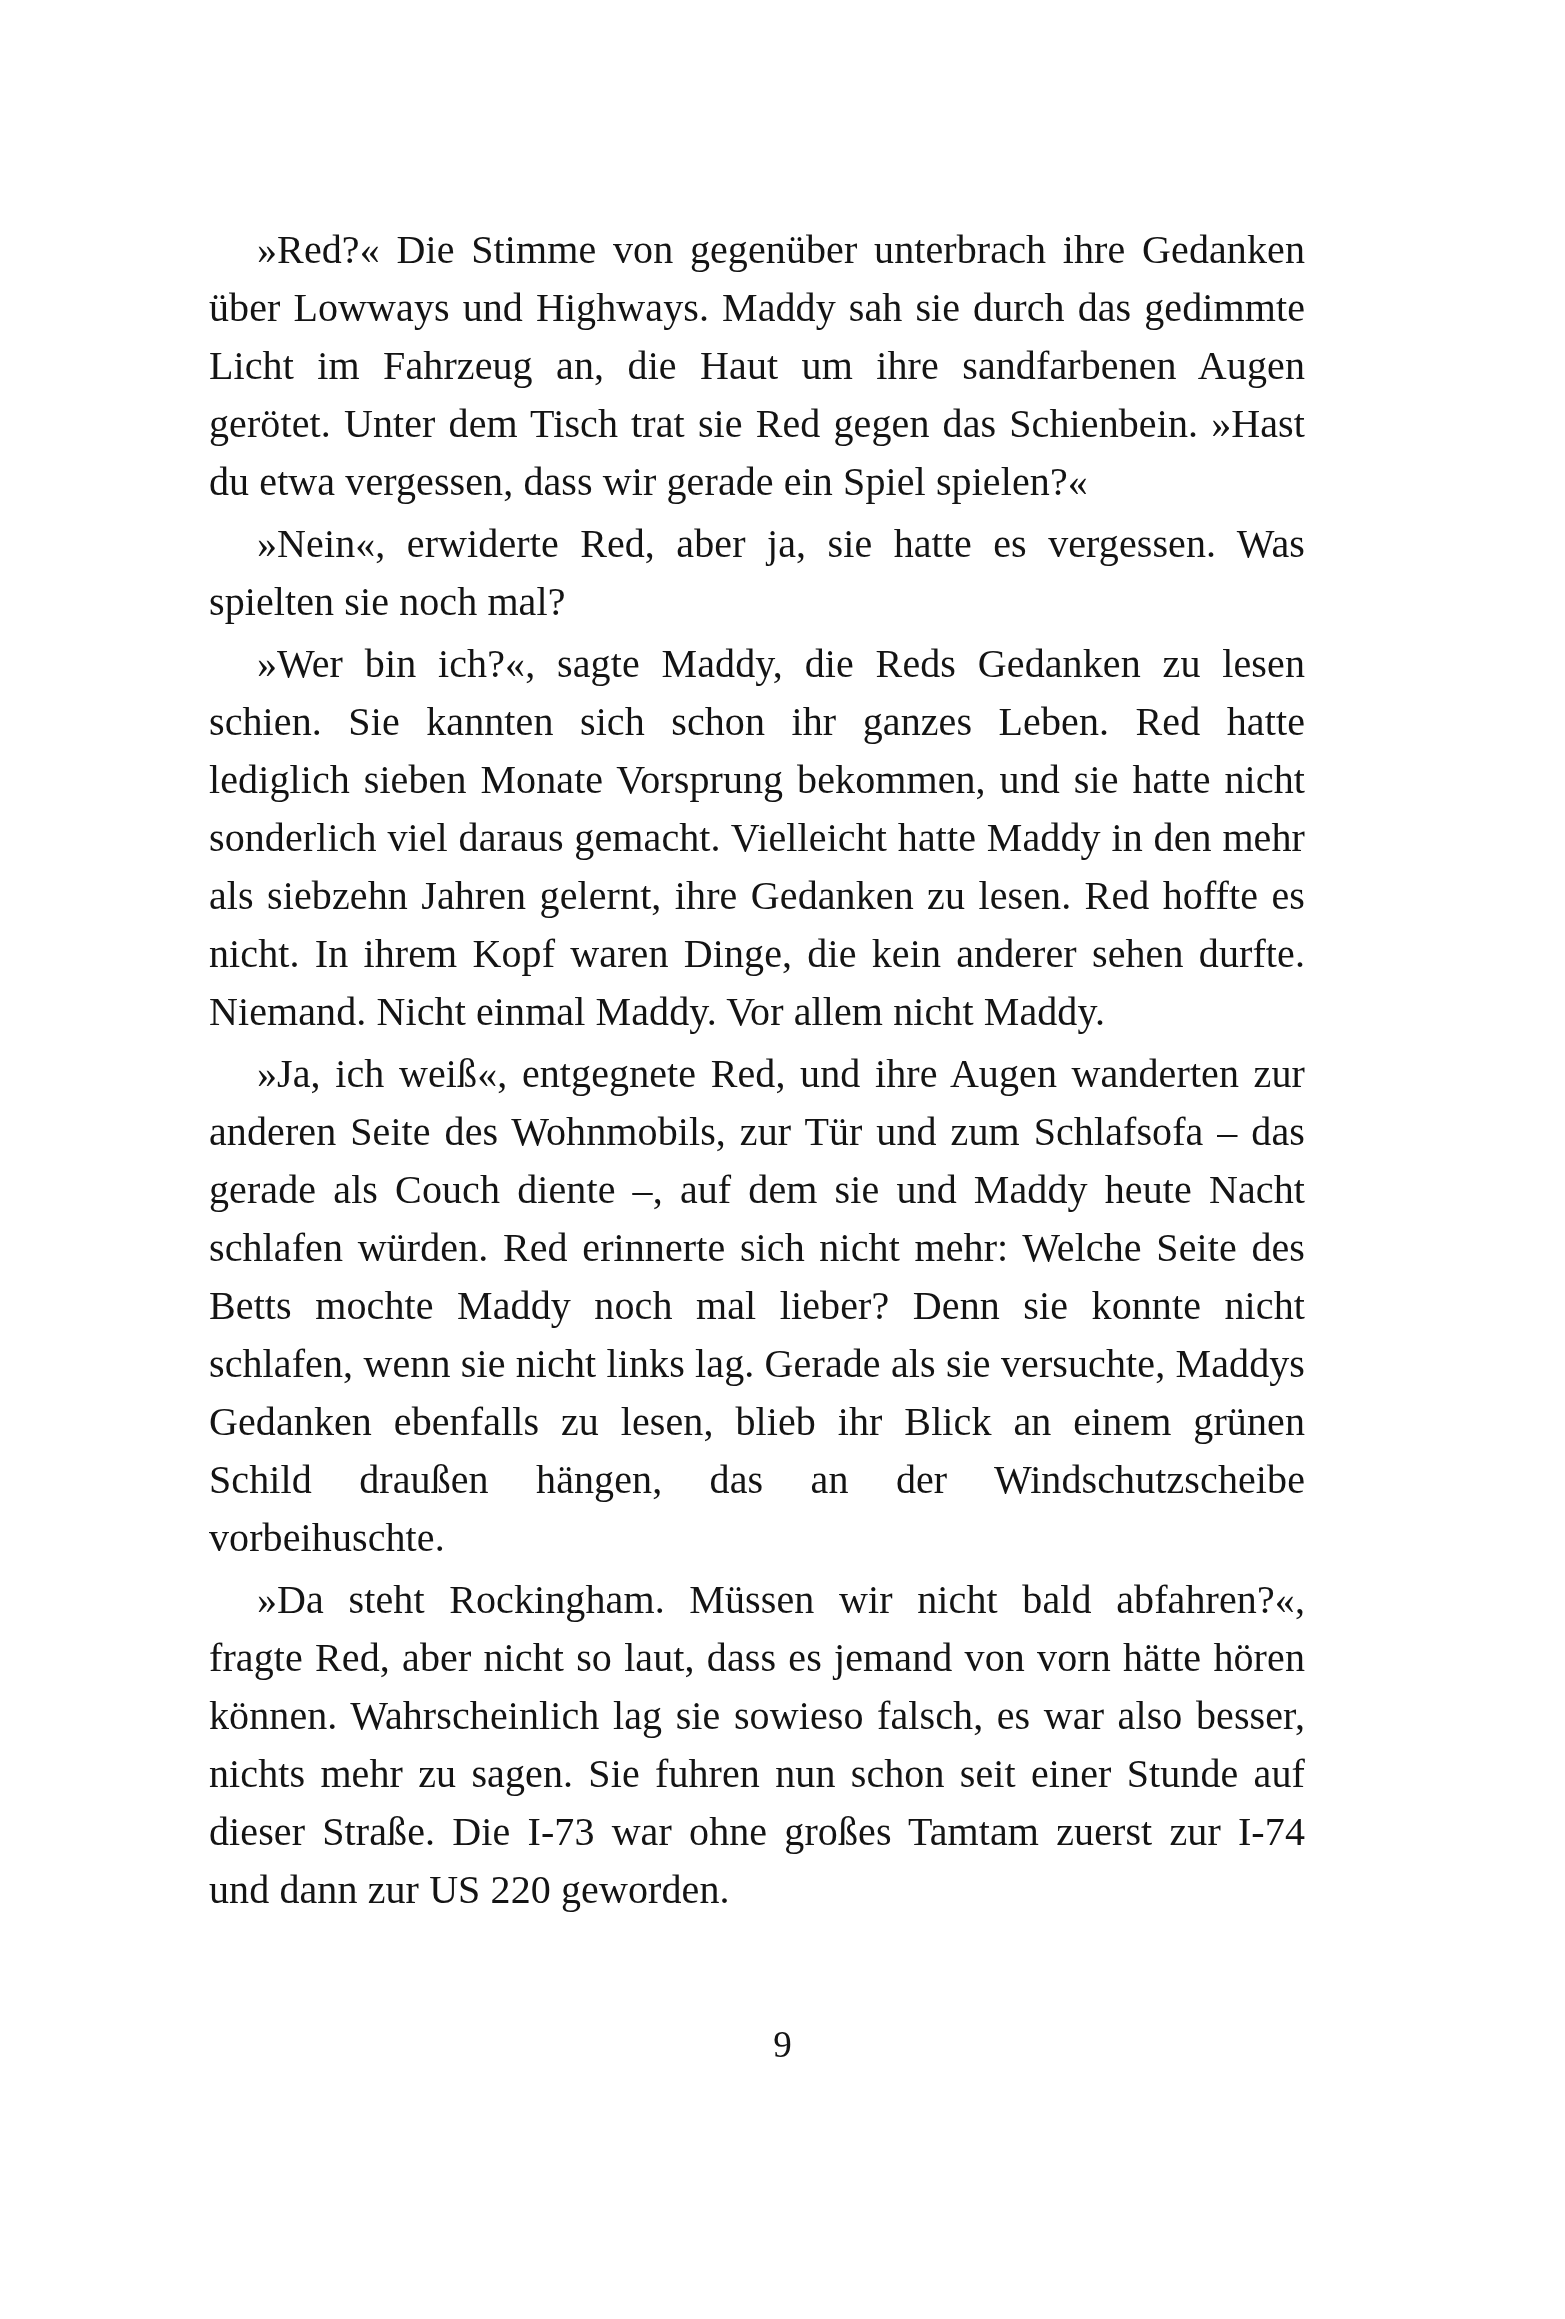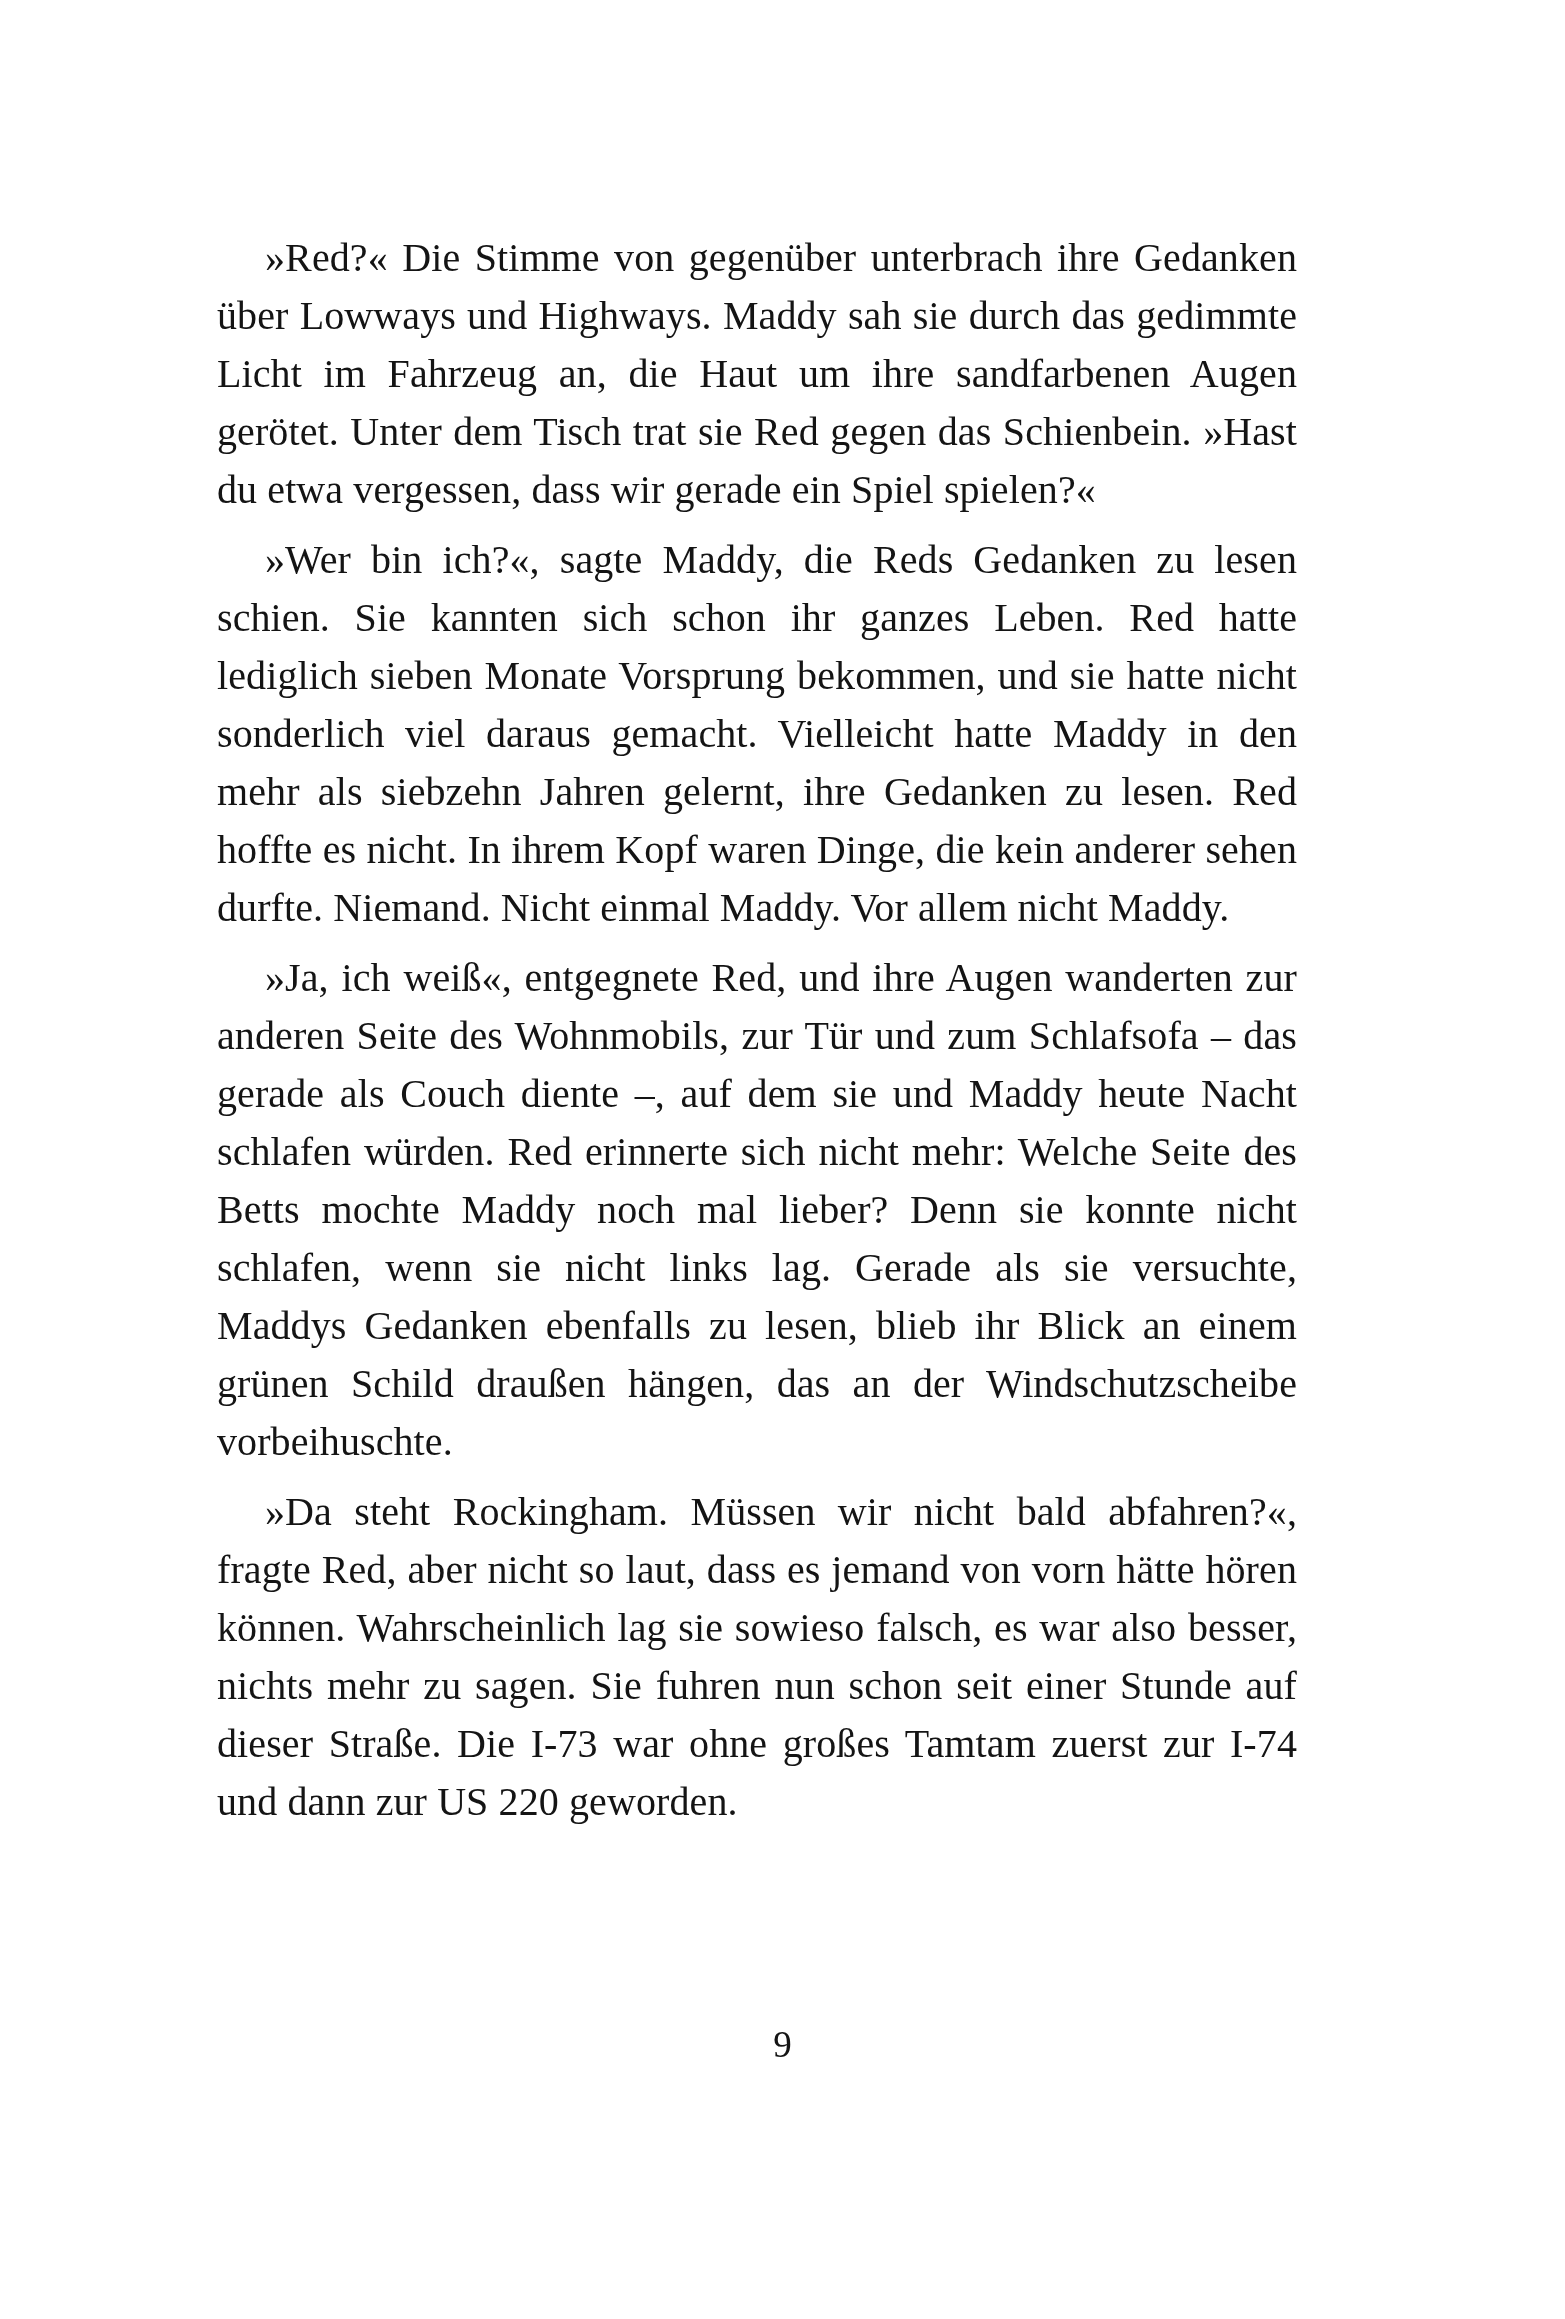--- a/index.html
+++ b/index.html
@@ -26,21 +26,21 @@
   }
 
   .text-block {
     position: absolute;
     left: 205px;
     top: 217px;
     width: 1104px;
   }
 
   .para {
-    margin: 12px;
+    margin: 4px;
     text-align: justify;
     text-justify: inter-word;
     font-size: 40px;
     line-height: 58px;
     letter-spacing: 0.1px;
     color: #141414;
     hyphens: manual;
     -webkit-hyphens: manual;
   }
 
@@ -60,20 +60,21 @@
     font-family: "Liberation Serif", "DejaVu Serif", serif;
   }
 </style>
 </head>
 <body>
 
 <div class="page">
 
   <div class="text-block">
     <p class="para indent">»Red?« Die Stimme von gegenüber unterbrach ihre Gedanken über Lowways und Highways. Maddy sah sie durch das gedimmte Licht im Fahrzeug an, die Haut um ihre sandfarbenen Augen gerötet. Unter dem Tisch trat sie Red gegen das Schienbein. »Hast du etwa vergessen, dass wir gerade ein Spiel spielen?«</p>
+    <p class="para indent">»Nein«, erwiderte Red, aber ja, sie hatte es vergessen. Was spielten sie noch mal?</p>
     <p class="para indent">»Wer bin ich?«, sagte Maddy, die Reds Gedanken zu lesen schien. Sie kannten sich schon ihr ganzes Leben. Red hatte lediglich sieben Monate Vorsprung bekommen, und sie hatte nicht sonderlich viel daraus gemacht. Vielleicht hatte Maddy in den mehr als siebzehn Jahren gelernt, ihre Gedanken zu lesen. Red hoffte es nicht. In ihrem Kopf waren Dinge, die kein anderer sehen durfte. Niemand. Nicht einmal Maddy. Vor allem nicht Maddy.</p>
     <p class="para indent">»Ja, ich weiß«, entgegnete Red, und ihre Augen wanderten zur anderen Seite des Wohnmobils, zur Tür und zum Schlafsofa – das gerade als Couch diente –, auf dem sie und Maddy heute Nacht schlafen würden. Red erinnerte sich nicht mehr: Welche Seite des Betts mochte Maddy noch mal lieber? Denn sie konnte nicht schlafen, wenn sie nicht links lag. Gerade als sie versuchte, Maddys Gedanken ebenfalls zu lesen, blieb ihr Blick an einem grünen Schild draußen hängen, das an der Windschutzscheibe vorbeihuschte.</p>
     <p class="para indent">»Da steht Rockingham. Müssen wir nicht bald abfahren?«, fragte Red, aber nicht so laut, dass es jemand von vorn hätte hören können. Wahrscheinlich lag sie sowieso falsch, es war also besser, nichts mehr zu sagen. Sie fuhren nun schon seit einer Stunde auf dieser Straße. Die I-73 war ohne großes Tamtam zuerst zur I-74 und dann zur US 220 geworden.</p>
   </div>
 
   <div class="page-number">9</div>
 
 </div>
 
 

